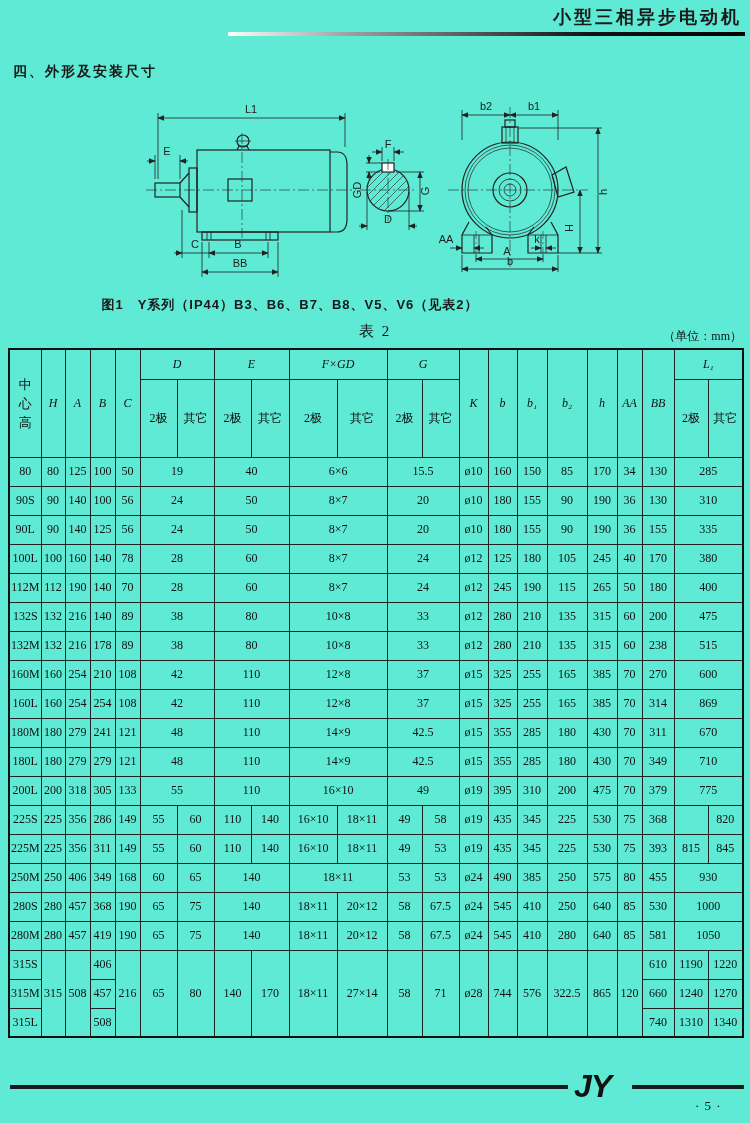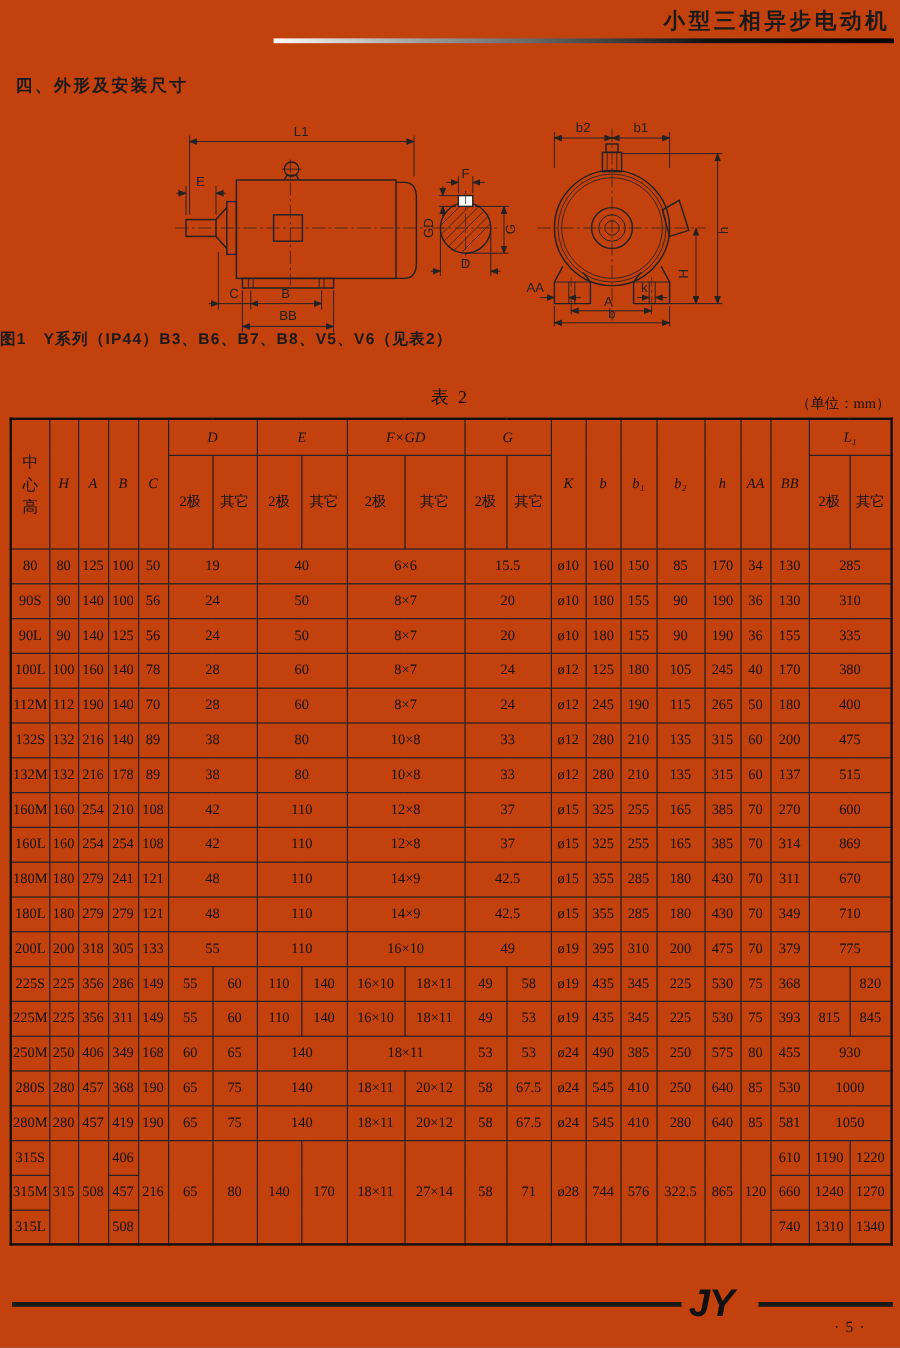--- a/index.html
+++ b/index.html
@@ -1,28 +1,28 @@
 <!DOCTYPE html>
 <html><head>
 <meta charset="utf-8">
 <style>
   * { margin:0; padding:0; box-sizing:border-box; }
   body { background:#777; font-family:"Liberation Serif", serif; }
-  .page { position:relative; width:750px; height:1123px; background:#c2410c; margin:0 auto; overflow:hidden; color:#111; }
+  .page { position:relative; width:750px; height:1123px; background:#5eead4; margin:0 auto; overflow:hidden; color:#111; }
 
   .doc-title { position:absolute; top:5px; right:8px; font-family:"Liberation Sans",sans-serif;
                font-size:18px; font-weight:bold; letter-spacing:3px; color:#1a1a1a; }
   .head-rule { position:absolute; top:32px; left:228px; width:517px; height:4px;
                background:linear-gradient(to right,#fdfdfc 0%,#999 25%,#111 70%,#000 100%); }
   .section-title { position:absolute; top:63px; left:13px; font-family:Liberation Sans, sans-serif;
                    font-size:14px; font-weight:bold; letter-spacing:2px; color:#1a1a1a; }
 
   svg.figure { position:absolute; top:95px; left:0; }
   svg.figure text { font-family:"Liberation Sans",sans-serif; font-size:11px; fill:#222; }
-  .fig-caption { position:absolute; top:274px; left:0; width:580px; 
+  .fig-caption { position:absolute; top:296px; left:0; width:580px; text-align:center;
                  font-family:"Liberation Sans",sans-serif; font-size:13px; font-weight:bold; color:#1a1a1a; letter-spacing:1px; }
 
   .tbl-title { position:absolute; top:322px; left:0; width:750px; text-align:center;
                font-size:15px; font-weight:normal; letter-spacing:2px; }
   .unit-note { position:absolute; top:328px; right:8px; font-size:12px; }
 
   table.dim { position:absolute; top:348px; left:8px; width:734px; border-collapse:collapse;
               table-layout:fixed; }
   table.dim th, table.dim td { border:1px solid #222; text-align:center; vertical-align:middle;
               font-size:12px; font-weight:normal; padding:0; overflow:hidden; }
@@ -399,21 +399,21 @@
           <td colspan="2">38</td>
           <td colspan="2">80</td>
           <td colspan="2">10×8</td>
           <td colspan="2">33</td>
           <td>ø12</td>
           <td>280</td>
           <td>210</td>
           <td>135</td>
           <td>315</td>
           <td>60</td>
-          <td>137</td>
+          <td>238</td>
           <td colspan="2">515</td>
         </tr>
         <tr>
           <td>160M</td>
           <td>160</td>
           <td>254</td>
           <td>210</td>
           <td>108</td>
           <td colspan="2">42</td>
           <td colspan="2">110</td>

